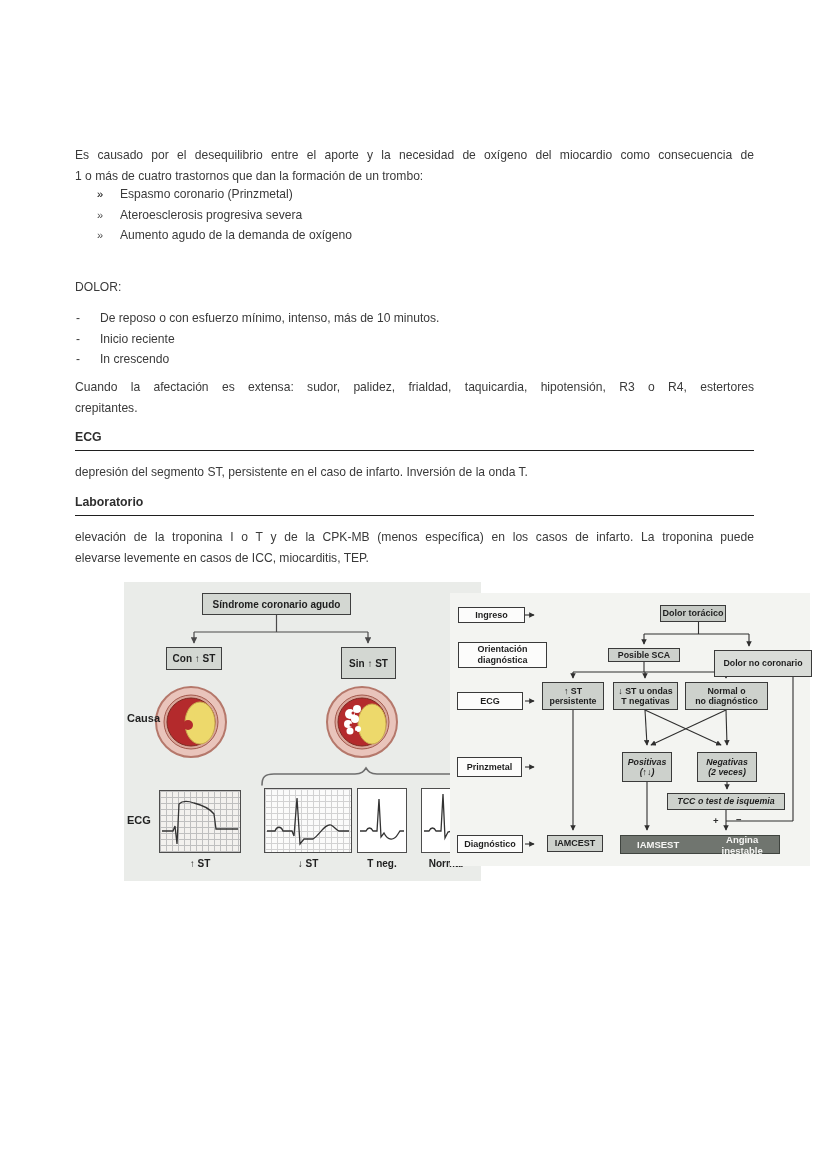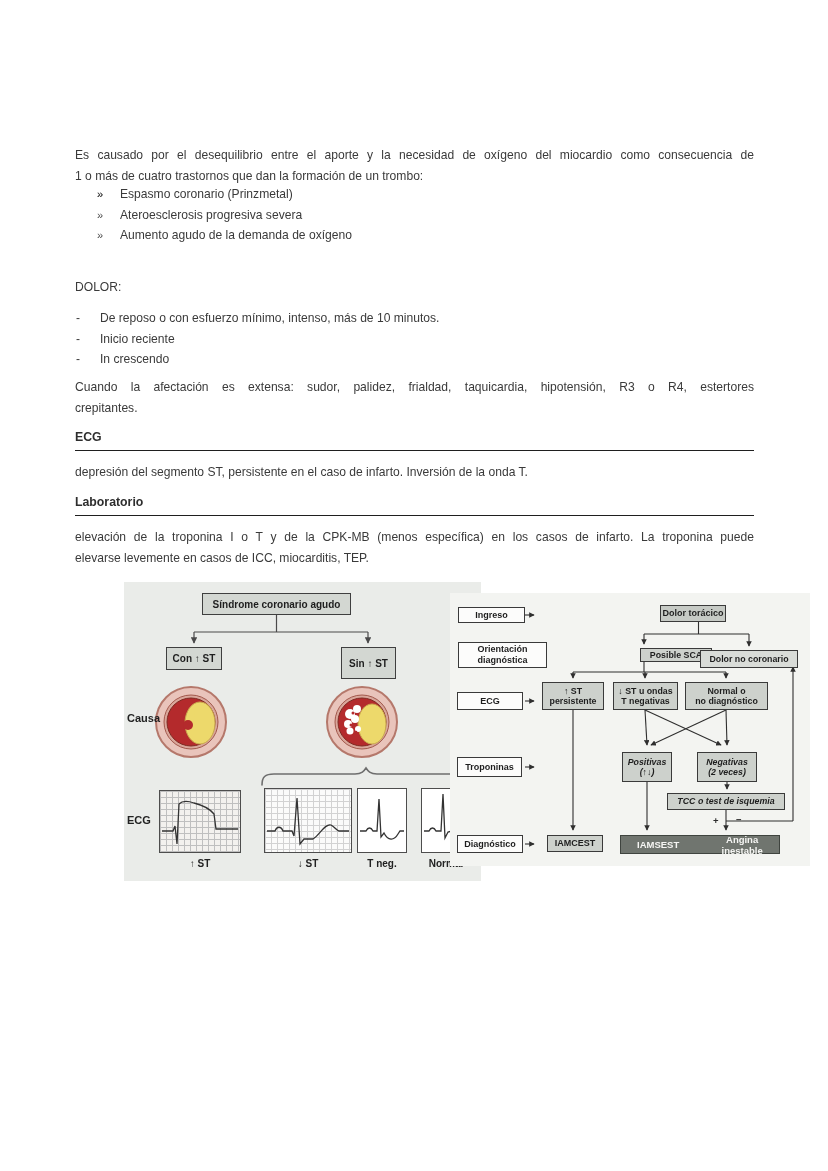--- a/index.html
+++ b/index.html
@@ -196,26 +196,26 @@
 
         <line x1="123" y1="117" x2="123" y2="237" marker-end="url(#ahR)"></line>
         <line x1="197" y1="189" x2="197" y2="237" marker-end="url(#ahR)"></line>
       </g>
     </svg>
 
     <div class="node rlabel" style="left:8px;top:14px;width:67px;height:16px;">Ingreso</div>
     <div class="node rlabel pre" style="left:8px;top:49px;width:89px;height:26px;">Orientación
 diagnóstica</div>
     <div class="node rlabel" style="left:7px;top:99px;width:66px;height:18px;">ECG</div>
-    <div class="node rlabel" style="left:7px;top:164px;width:65px;height:20px;">Troponinas</div>
+    <div class="node rlabel" style="left:7px;top:164px;width:65px;height:20px;">Prinzmetal</div>
     <div class="node rlabel" style="left:7px;top:242px;width:66px;height:18px;">Diagnóstico</div>
 
     <div class="node rbox rbold" style="left:210px;top:12px;width:66px;height:17px;background:#c6cac5;">Dolor torácico</div>
-    <div class="node rbox" style="left:158px;top:55px;width:72px;height:14px;margin-left:32px;">Posible SCA</div>
-    <div class="node rbox rlight" style="left:250px;top:57px;width:98px;height:18px;">Dolor no coronario</div>
+    <div class="node rbox" style="left:158px;top:55px;width:72px;height:14px;">Posible SCA</div>
+    <div class="node rbox rlight" style="left:264px;top:57px;width:98px;height:27px;">Dolor no coronario</div>
 
     <div class="node rbox pre" style="left:92px;top:89px;width:62px;height:28px;">↑ ST
 persistente</div>
     <div class="node rbox pre" style="left:163px;top:89px;width:65px;height:28px;">↓ ST u ondas
 T negativas</div>
     <div class="node rbox pre" style="left:235px;top:89px;width:83px;height:28px;">Normal o
 no diagnóstico</div>
 
     <div class="node rbox pre ital" style="left:172px;top:159px;width:50px;height:30px;">Positivas
 (↑↓)</div>

